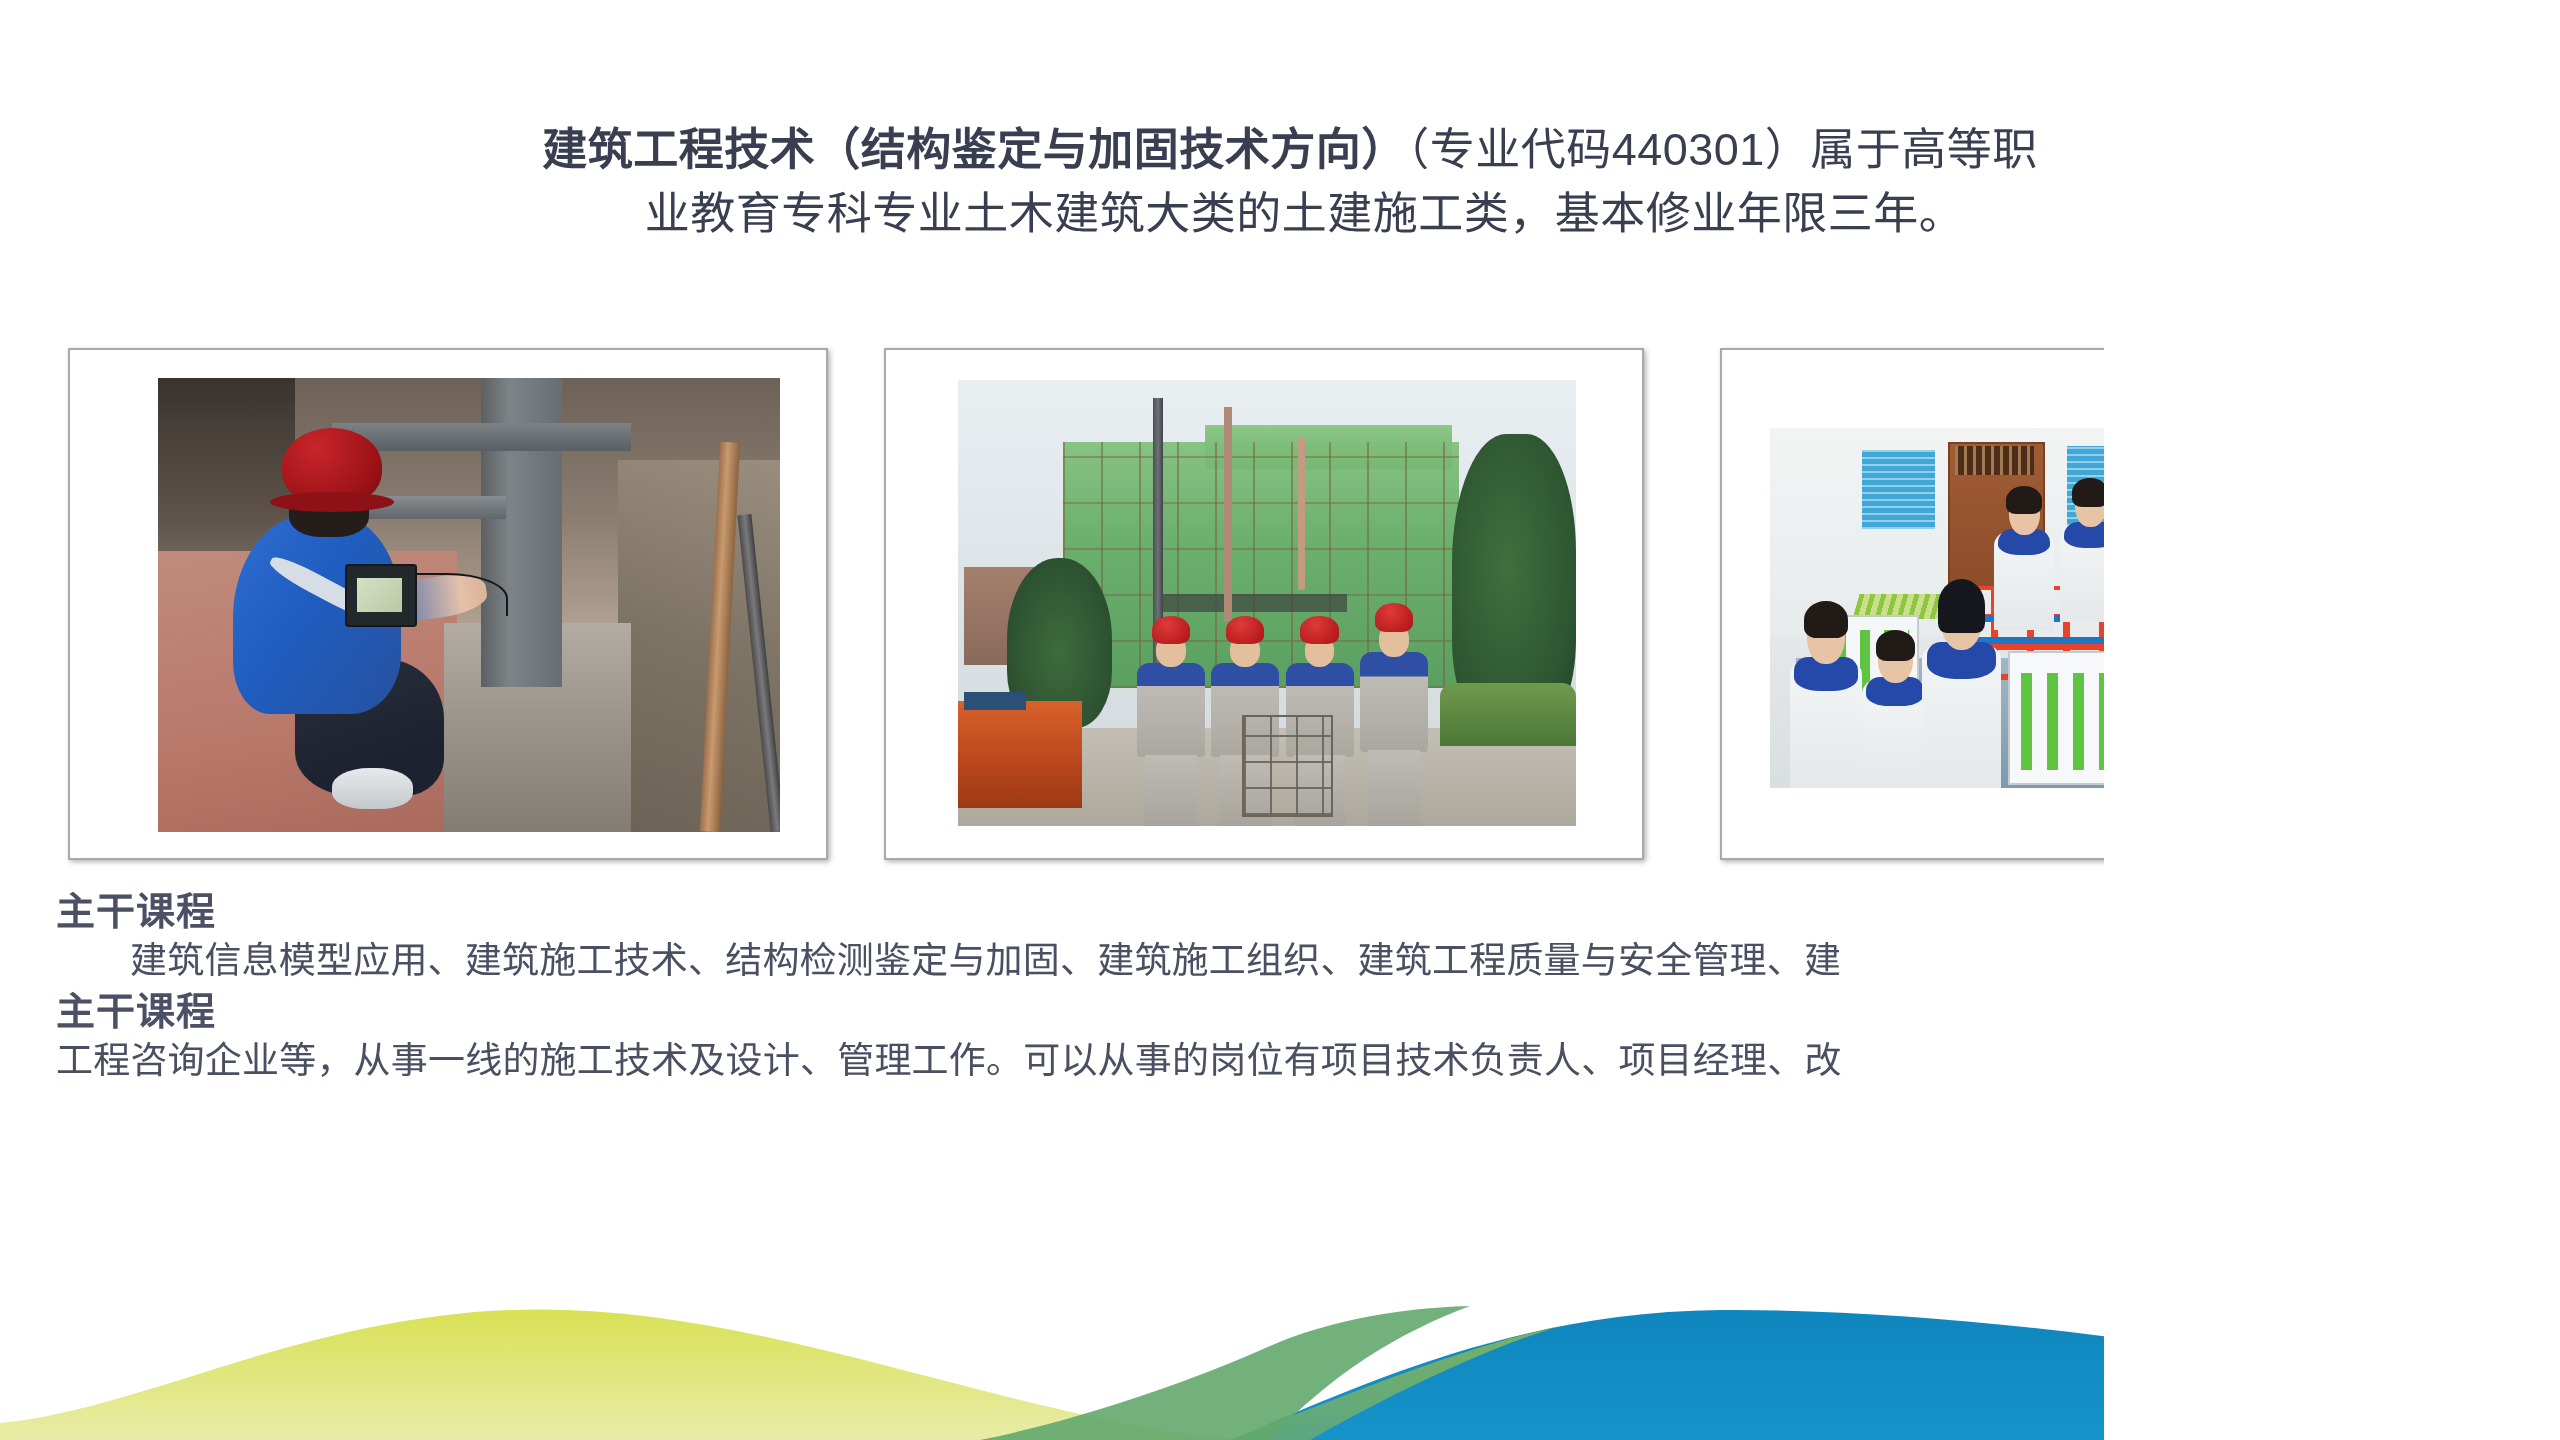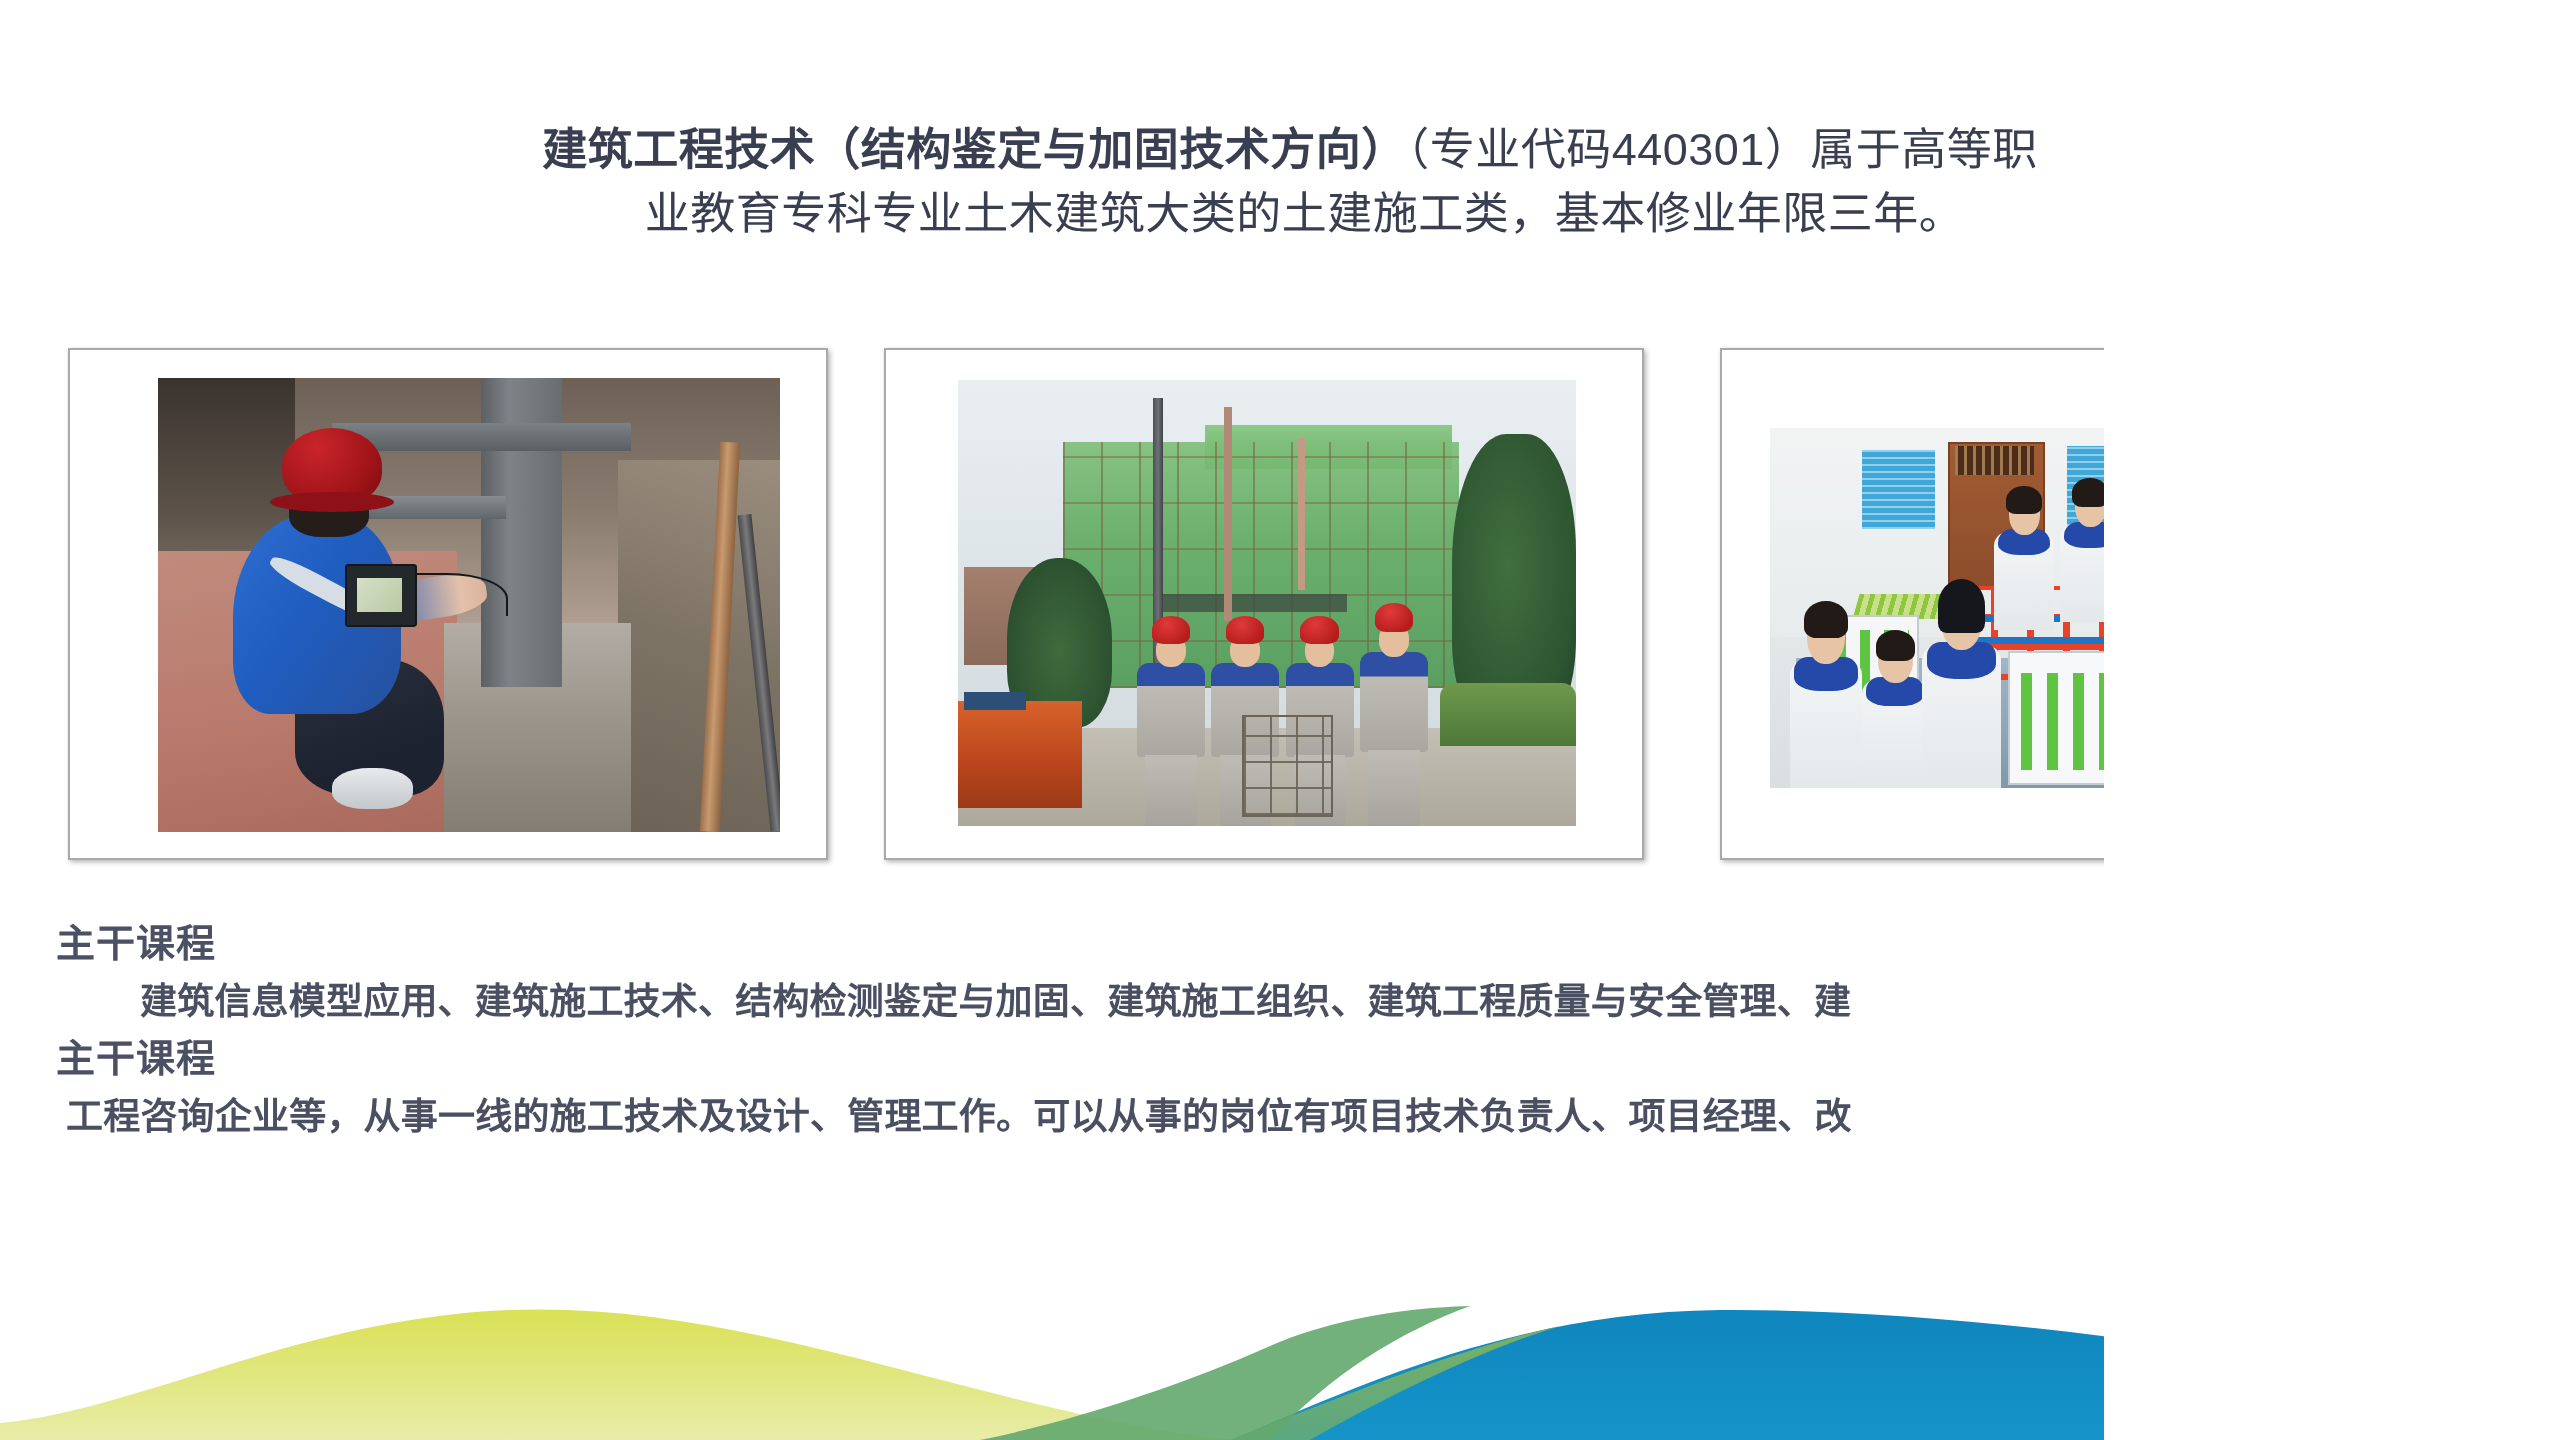--- a/index.html
+++ b/index.html
@@ -383,39 +383,39 @@
     position:absolute; left:20%; top:0%; width:60%; height:20%;
     background: #221a16;
     border-radius: 50% 50% 28% 28%;
   }
   .p3-cap .hair { background: #15171c; height: 26%; border-radius: 50% 50% 18% 18%; }
 
   
   .body-text {
     position: absolute;
     left: 56px;
-    top: 920px;
+    top: 888px;
     width: 2460px;
     color: #3f4457;
   }
   .sec-head {
     font-size: 39px;
     font-weight: bold;
     color: #4b5065;
     line-height: 1.22;
     margin: 0 0 1px 0;
     letter-spacing: 1px;
   }
   .sec-head.second { margin-top: 4px; }
   .sec-para {
     font-size: 37px;
-    font-weight: bold;
+    font-weight: normal;
     color: #4a4f62;
     line-height: 1.28;
-    margin: 10px;
+    margin: 0;
     letter-spacing: 0.2px;
   }
   .sec-para .ln { display:block; white-space: nowrap; }
   .sec-para .ln.indent { text-indent: 74px; }
 
   
   .wave-wrap {
     position: absolute;
     left: 0;
     bottom: 0;

